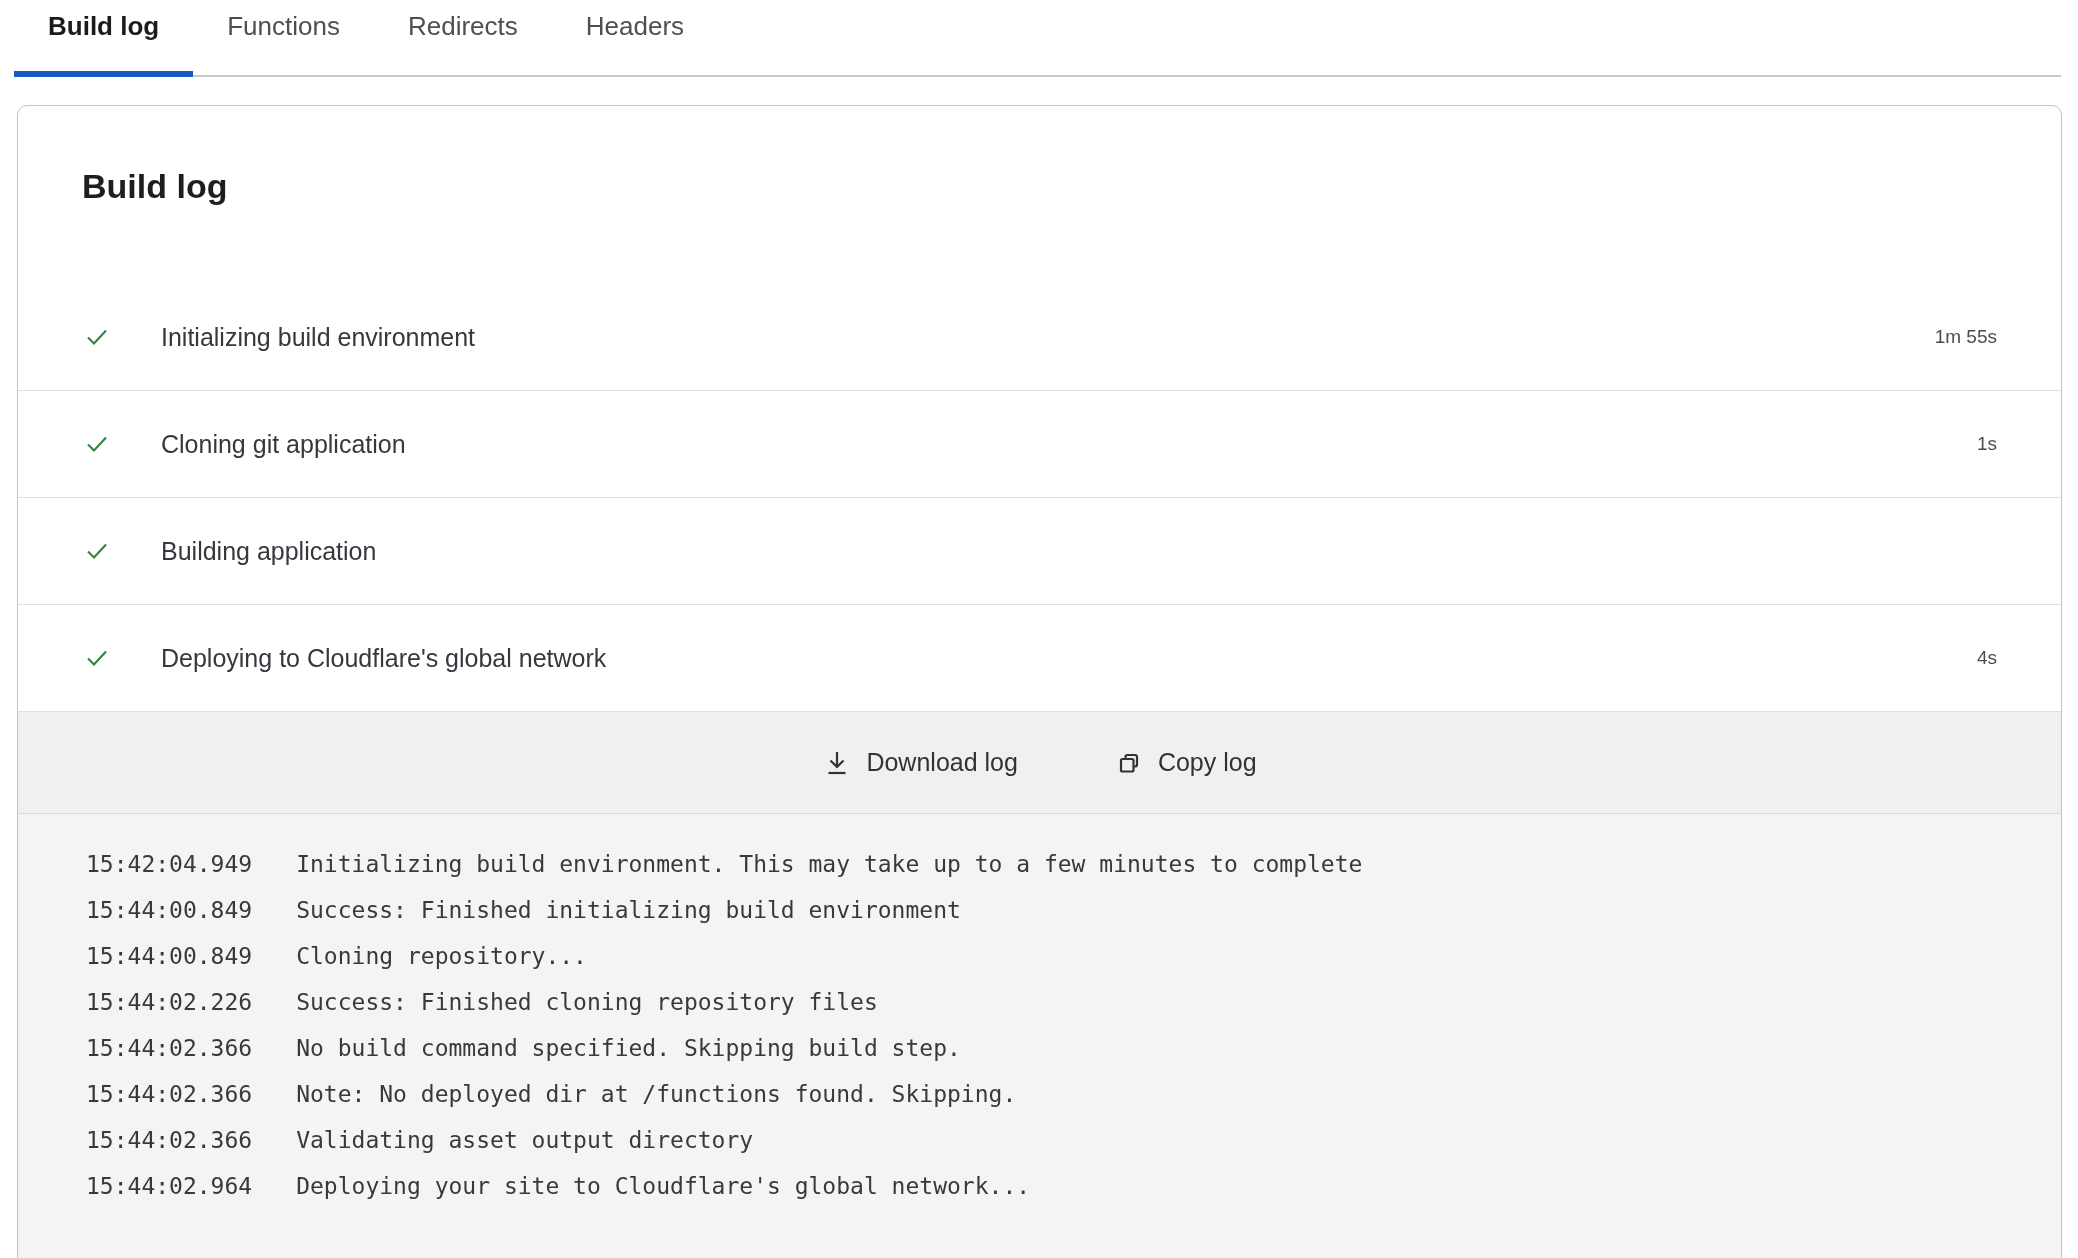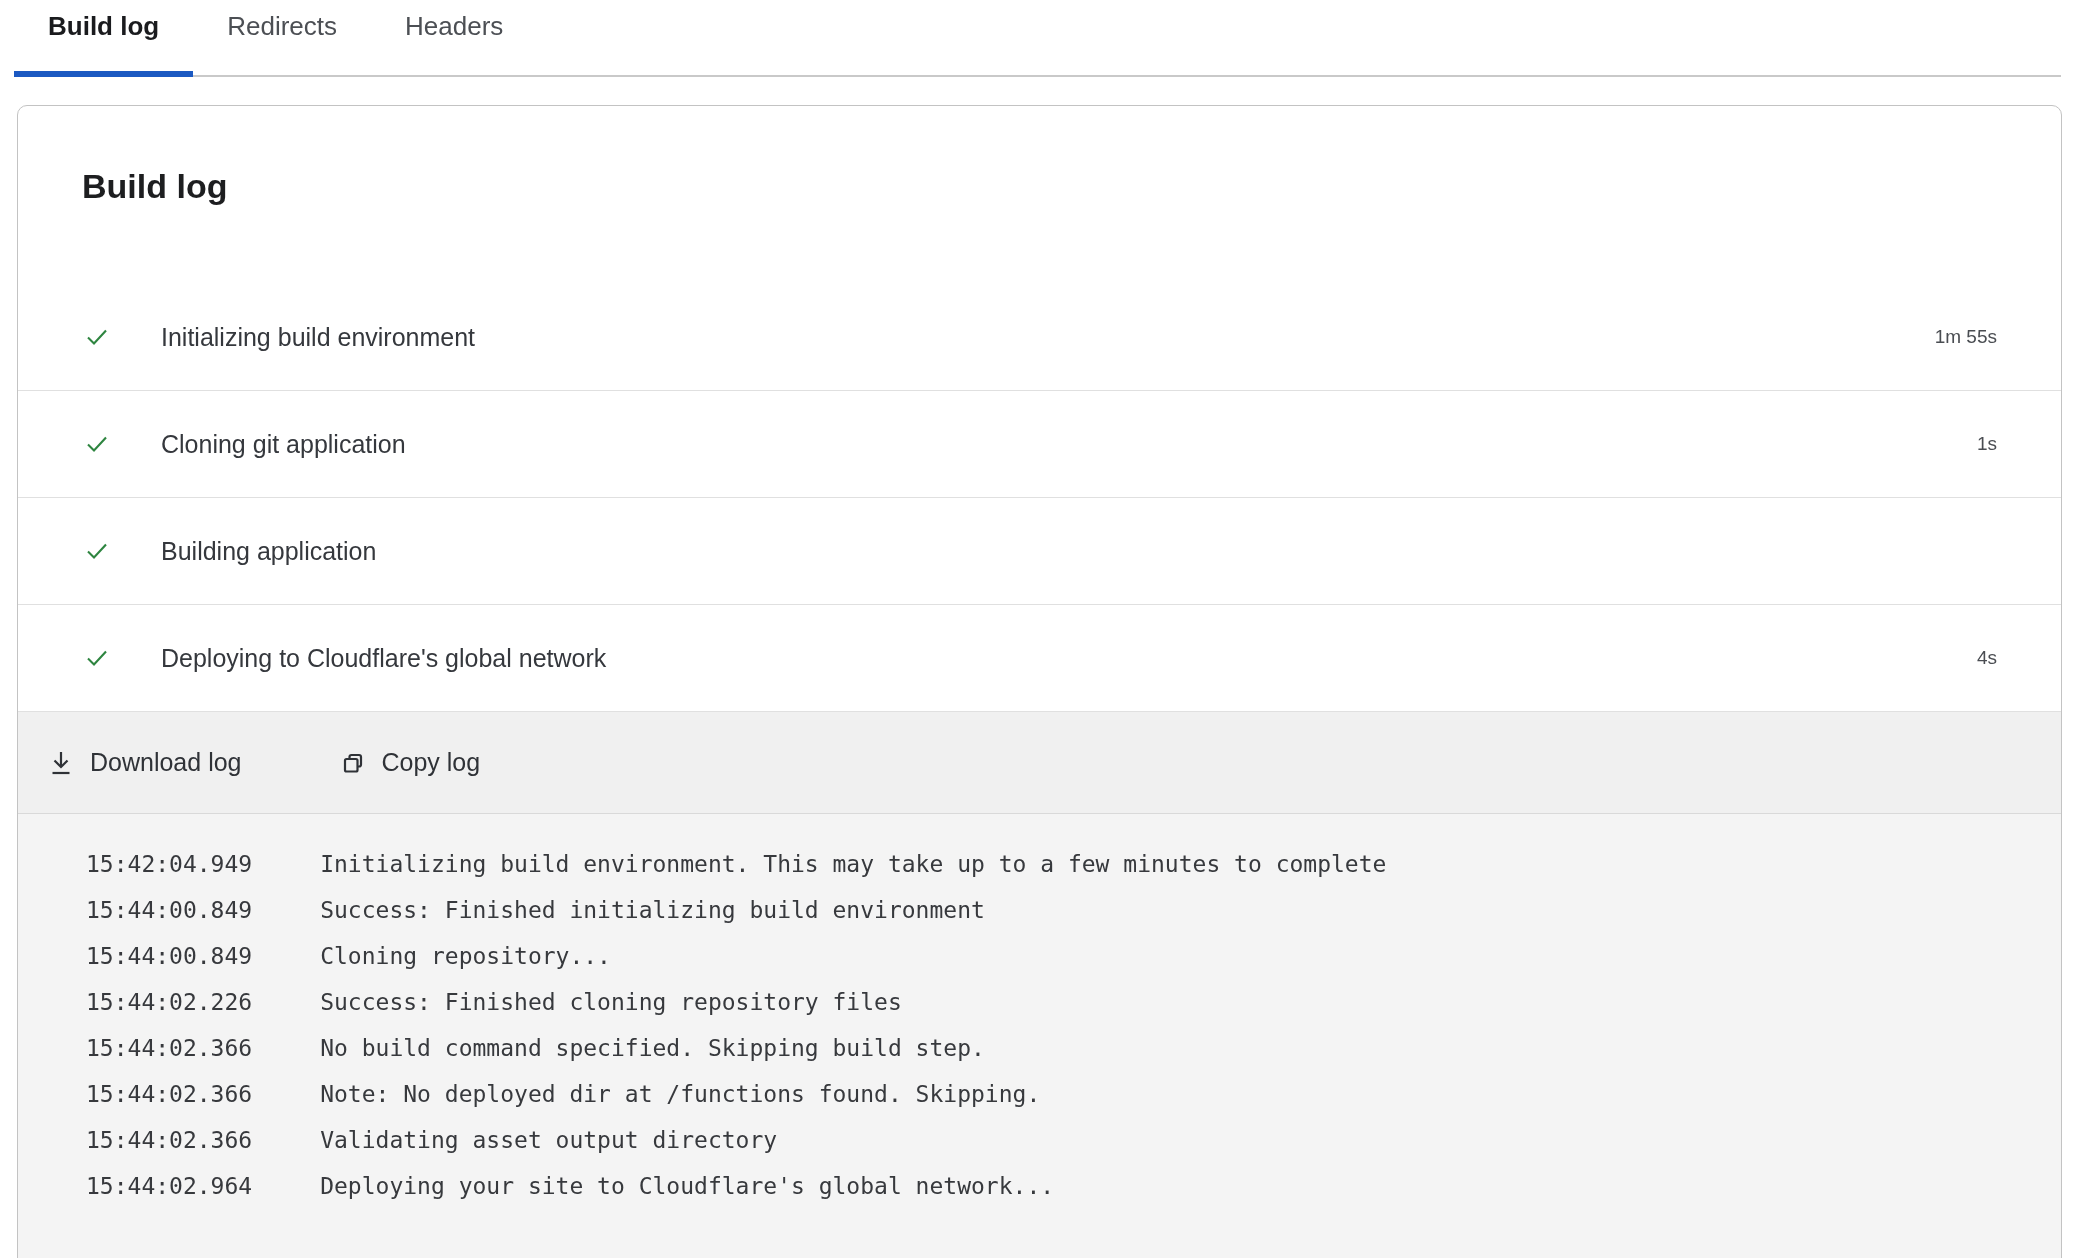--- a/index.html
+++ b/index.html
@@ -86,21 +86,21 @@
     color: #4a4d52;
   }
 
   
   .log-toolbar {
     height: 102px;
     background: #f0f0f0;
     border-bottom: 1px solid #d9d9d9;
     display: flex;
     align-items: center;
-    justify-content: flex-start;
+    justify-content: center;
     padding: 0 28px;
   }
   .toolbar-btn {
     display: flex;
     align-items: center;
     gap: 14px;
     background: transparent;
     border: none;
     font-family: inherit;
     font-size: 25px;
@@ -120,31 +120,32 @@
     color: #37393d;
     overflow: hidden;
   }
   .log-line {
     display: flex;
     line-height: 46px;
     white-space: pre;
   }
   .log-time {
     flex: 0 0 166px;
-    margin-right: 68px;
+    margin-right: 44px;
   }
   .log-msg { flex: 1 1 auto; }
 
   svg { display: block; }
 </style>
 </head>
 <body>
 
 <nav class="tabbar">
   <button class="tab active">Build log</button>
+  <button class="tab">Functions</button>
   <button class="tab">Redirects</button>
   <button class="tab">Headers</button>
 </nav>
 
 <section class="card">
 
   <h1 class="card-title">Build log</h1>
 
   <div class="steps">
 

